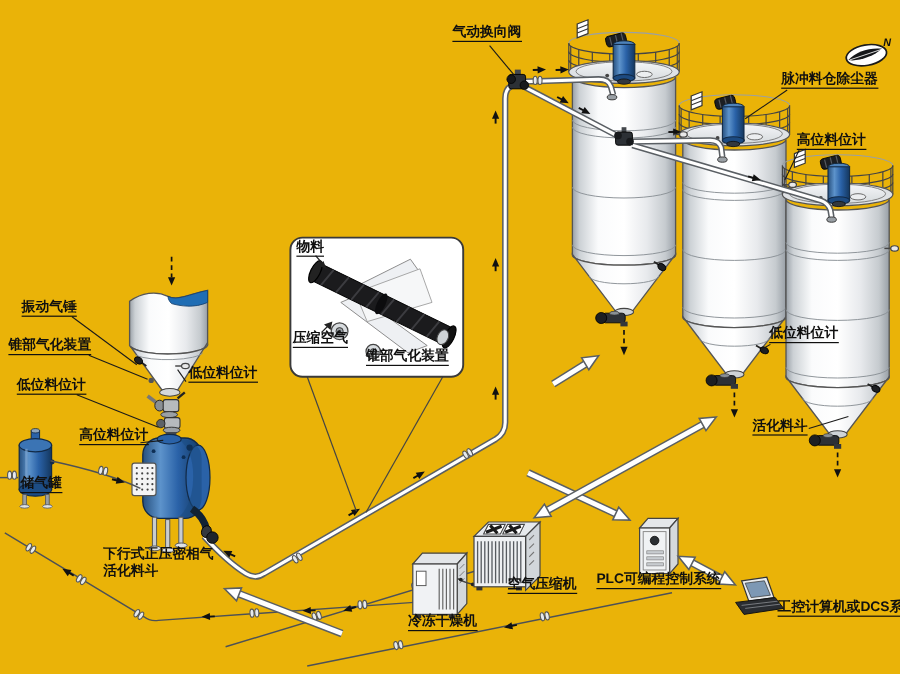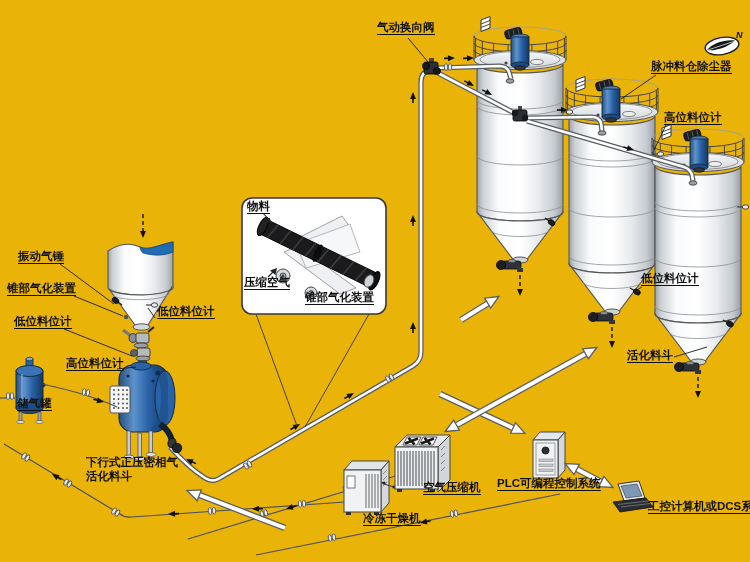--- a/index.html
+++ b/index.html
@@ -434,19 +434,19 @@
 <div class="lbl u" style="left:7px;top:282px">锥部气化装置</div>
 <div class="lbl u" style="left:14px;top:315px">低位料位计</div>
 <div class="lbl u" style="left:157px;top:305px">低位料位计</div>
 <div class="lbl u" style="left:66px;top:357px">高位料位计</div>
 <div class="lbl u" style="left:17px;top:397px">储气罐</div>
 <div class="lbl" style="left:86px;top:456px">下行式正压密相气</div>
 <div class="lbl" style="left:86px;top:470px">活化料斗</div>
 <div class="lbl u" style="left:247px;top:200px">物料</div>
 <div class="lbl u" style="left:244px;top:276px">压缩空气</div>
 <div class="lbl u" style="left:305px;top:291px">锥部气化装置</div>
-<div class="lbl u" style="left:363px;top:512px">冷冻干燥机</div>
+<div class="lbl u" style="left:340px;top:512px">冷冻干燥机</div>
 <div class="lbl u" style="left:423px;top:481px">空气压缩机</div>
 <div class="lbl u" style="left:497px;top:477px">PLC可编程控制系统</div>
 <div class="lbl u" style="left:648px;top:500px">工控计算机或DCS系统</div>
 <div class="lbl n" style="left:736px;top:30px">N</div>
 
 </div>
 
 </body></html>

